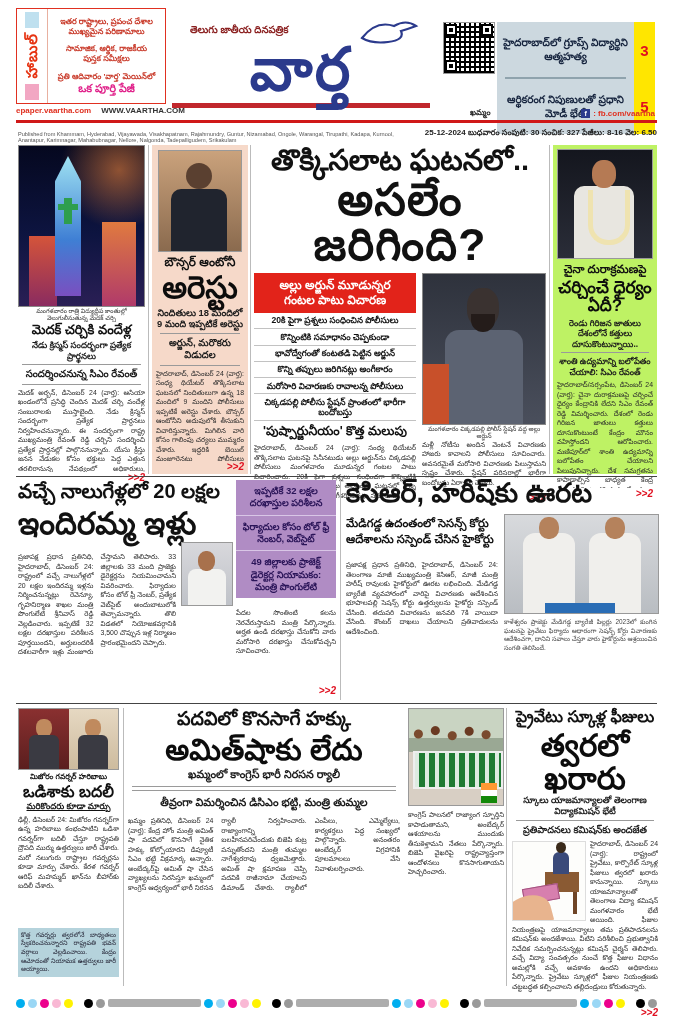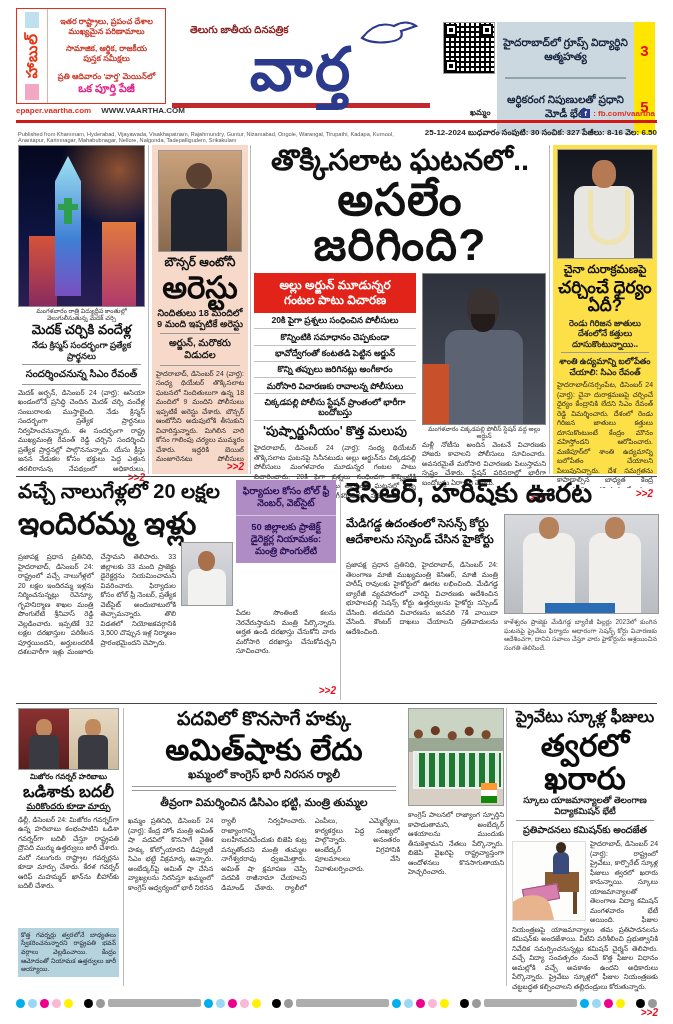--- a/index.html
+++ b/index.html
@@ -75,21 +75,21 @@
   .lead-left{width:162px;}
   .redbox{background:#e2231a;color:#fff;font-weight:800;font-size:12px;text-align:center;line-height:1.25;padding:5px 4px;}
   .pt{font-size:8.6px;font-weight:700;text-align:center;padding:2.5px 0;border-bottom:1px solid #c2c2c2;line-height:1.2;}
   .subhead{font-size:12.5px;font-weight:800;text-align:center;padding:3px 0 2px;}
   .lead-right{width:124px;}
   .arjun-photo{position:relative;width:122px;height:150px;border:1px solid #888;background:linear-gradient(180deg,#2e323c,#4a4f5c);overflow:hidden;}
   .aj-head{position:absolute;left:44px;top:14px;width:32px;height:40px;border-radius:45%;background:#3a3230;}
   .aj-beard{position:absolute;left:48px;top:40px;width:24px;height:18px;border-radius:0 0 12px 12px;background:#241c1a;}
   .aj-jacket{position:absolute;left:22px;top:56px;width:78px;height:94px;border-radius:14px 14px 0 0;background:#5c6372;}
   .aj-orange{position:absolute;left:0;bottom:0;width:26px;height:60px;background:#c8502a;}
-  .col4{position:absolute;left:553px;top:0;width:104px;background:#fde047;padding:4px 4px;box-sizing:border-box;height:329px;}
+  .col4{position:absolute;left:553px;top:0;width:104px;background:#bef264;padding:4px 4px;box-sizing:border-box;height:329px;}
   .revanth-photo{position:relative;width:94px;height:108px;border:1px solid #999;background:linear-gradient(180deg,#14161e,#2a2d38);overflow:hidden;}
   .rv-head{position:absolute;left:34px;top:10px;width:24px;height:28px;border-radius:45%;background:#b57a54;}
   .rv-shirt{position:absolute;left:16px;top:36px;width:60px;height:72px;border-radius:10px 10px 0 0;background:#e8e6e0;}
   .rv-garland{position:absolute;left:30px;top:40px;width:32px;height:50px;border:5px solid #efe3b0;border-top:none;border-radius:0 0 20px 20px;background:transparent;}
   
   .sec2{position:absolute;left:0;top:480px;width:573px;height:220px;}
   .ind{position:absolute;left:18px;top:0;width:318px;height:220px;}
   .ind-kicker{position:absolute;left:0;top:0;width:215px;font-size:20px;font-weight:800;line-height:1.1;}
   .ind-head{position:absolute;left:0;top:26px;width:215px;font-size:31px;font-weight:800;}
   .ind-body1{position:absolute;left:0;top:72px;width:158px;height:146px;column-count:2;column-gap:7px;}
@@ -323,22 +323,23 @@
 
     <div class="ind">
       <div class="ind-kicker">వచ్చే నాలుగేళ్లలో 20 లక్షల</div>
       <div class="ind-head">ఇందిరమ్మ ఇళ్లు</div>
       <div class="ind-body1 body">ప్రజాపక్ష ప్రధాన ప్రతినిధి, హైదరాబాద్, డిసెంబర్ 24: రాష్ట్రంలో వచ్చే నాలుగేళ్లలో 20 లక్షల ఇందిరమ్మ ఇళ్లను నిర్మించనున్నట్లు రెవెన్యూ, గృహనిర్మాణ శాఖల మంత్రి పొంగులేటి శ్రీనివాస్ రెడ్డి వెల్లడించారు. ఇప్పటికే 32 లక్షల దరఖాస్తుల పరిశీలన పూర్తయిందని, అర్హులందరికీ దశలవారీగా ఇళ్లు మంజూరు చేస్తామని తెలిపారు. 33 జిల్లాలకు 33 మంది ప్రాజెక్టు డైరెక్టర్లను నియమించామని వివరించారు. ఫిర్యాదుల కోసం టోల్ ఫ్రీ నెంబర్, ప్రత్యేక వెబ్‌సైట్ అందుబాటులోకి తెచ్చామన్నారు. తొలి విడతలో నియోజకవర్గానికి 3,500 చొప్పున ఇళ్ల నిర్మాణం ప్రారంభమైందని చెప్పారు.</div>
       <div class="ponguleti-photo">
         <div class="pg-shirt"></div>
         <div class="pg-head"></div>
       </div>
       <div class="purplebox">
+        <div class="pb-item">ఇప్పటికే 32 లక్షల దరఖాస్తుల పరిశీలన</div>
         <div class="pb-item">ఫిర్యాదుల కోసం టోల్ ఫ్రీ నెంబర్, వెబ్‌సైట్</div>
-        <div class="pb-item">50 జిల్లాలకు ప్రాజెక్ట్ డైరెక్టర్ల నియామకం: మంత్రి పొంగులేటి</div>
+        <div class="pb-item">49 జిల్లాలకు ప్రాజెక్ట్ డైరెక్టర్ల నియామకం: మంత్రి పొంగులేటి</div>
       </div>
       <div class="ind-body2 body">పేదల సొంతింటి కలను నెరవేరుస్తామని మంత్రి పేర్కొన్నారు. అర్హత ఉండి దరఖాస్తు చేసుకోని వారు మరోసారి దరఖాస్తు చేసుకోవచ్చని సూచించారు.</div>
       <div class="more ind-more">&gt;&gt;2</div>
     </div>
 
     <div class="kcr">
       <div class="kcr-head">కెసిఆర్, హరీష్‌కు ఊరట</div>
       <div class="kcr-deck">
         <div>మేడిగడ్డ ఉదంతంలో సెసన్స్ కోర్టు</div>
         <div>ఆదేశాలను సస్పెండ్ చేసిన హైకోర్టు</div>

